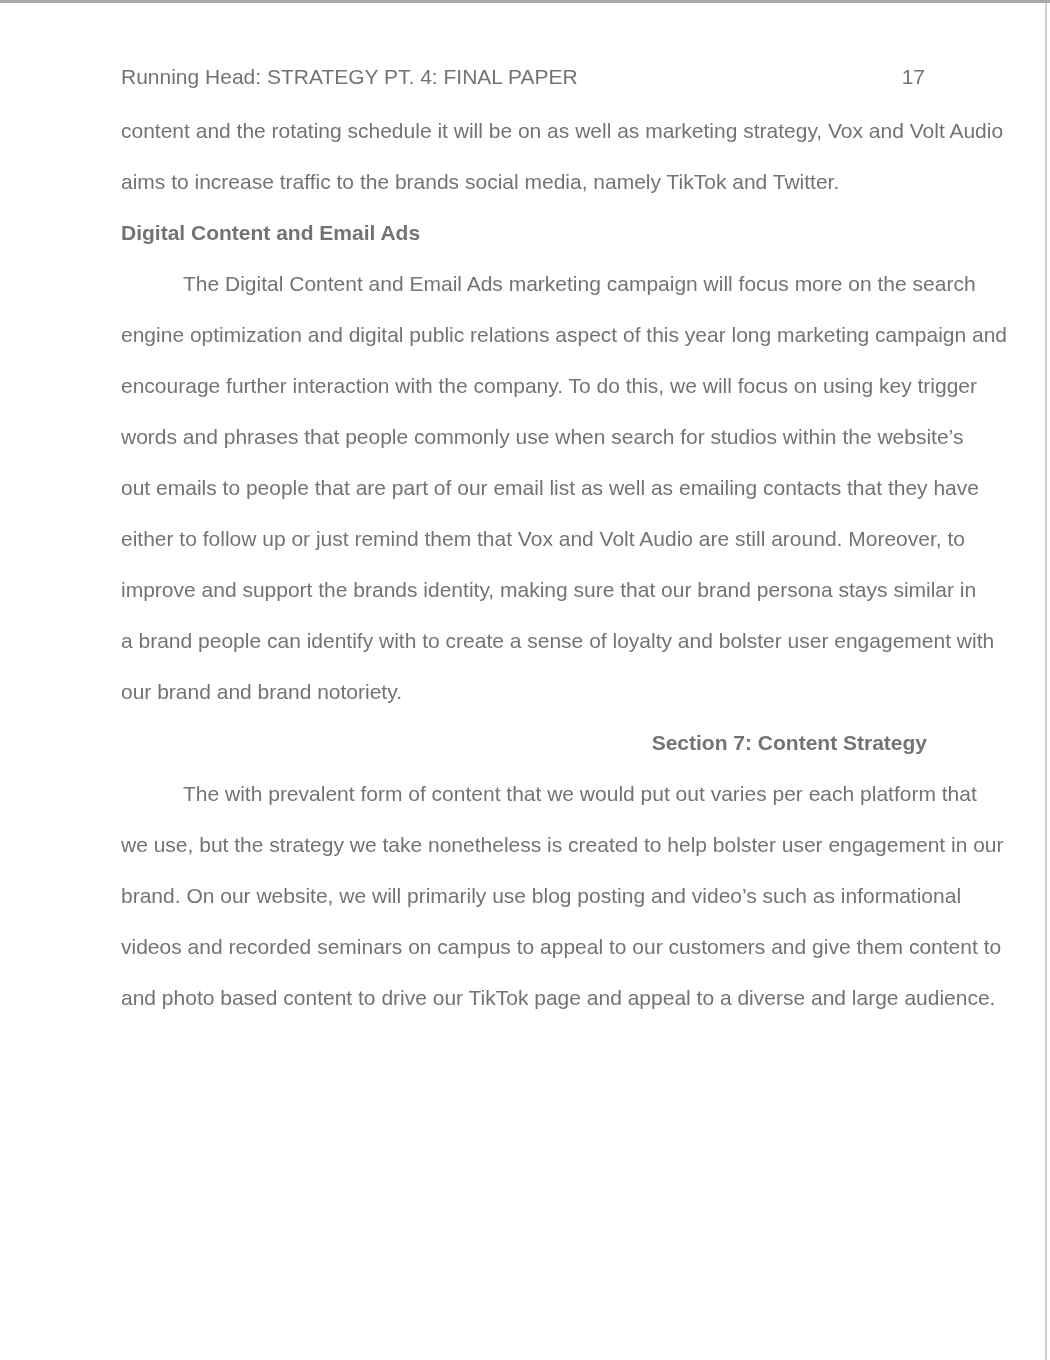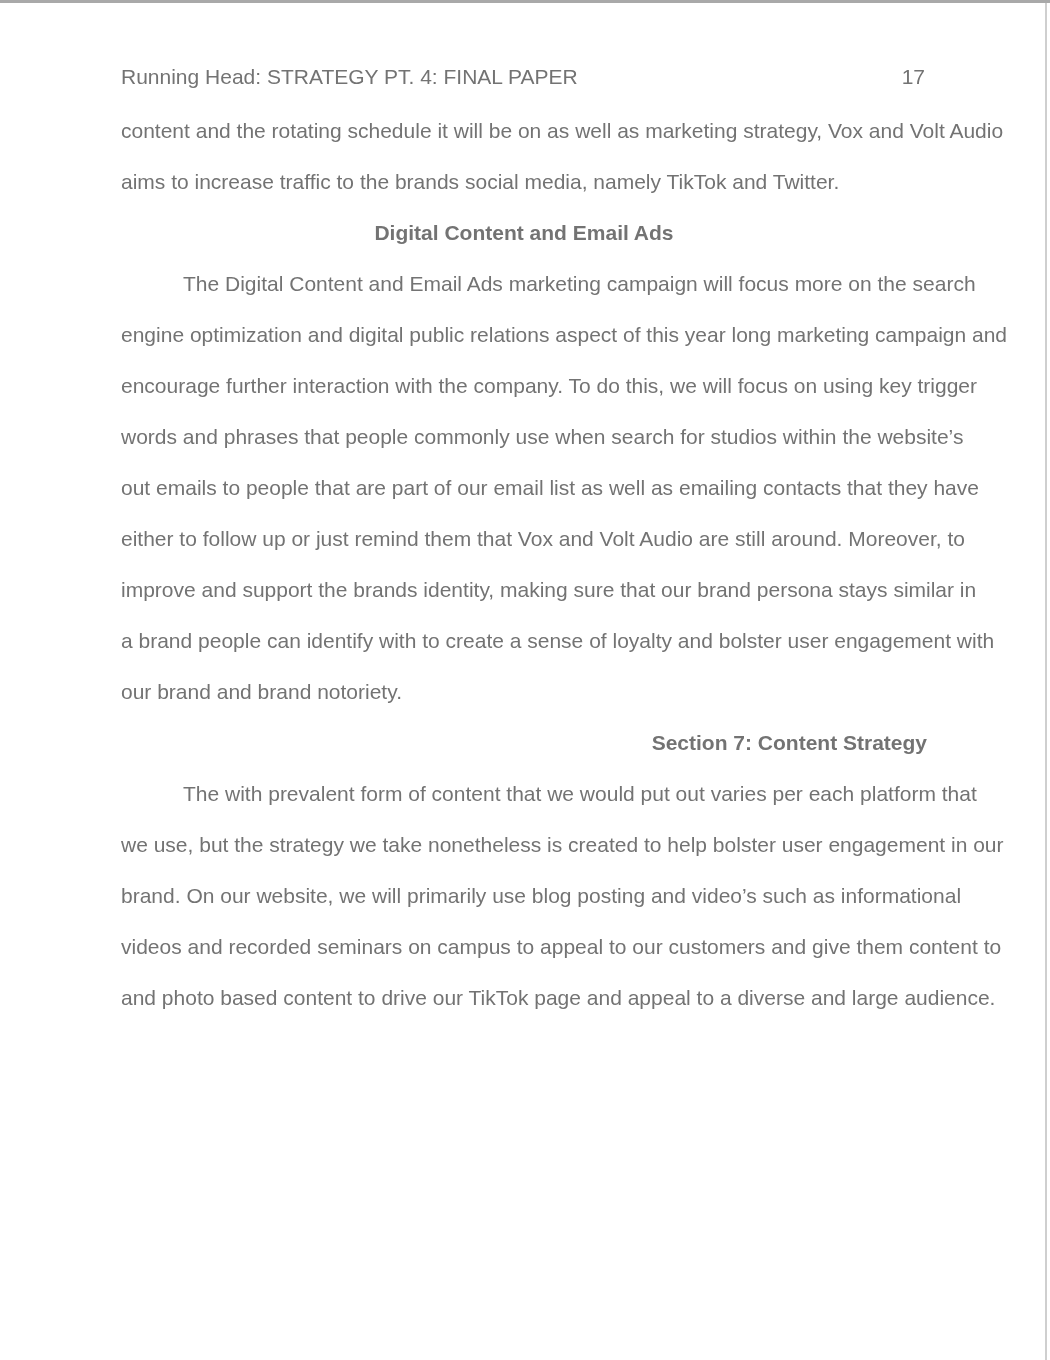--- a/index.html
+++ b/index.html
@@ -51,21 +51,20 @@
     height: 51px;
     line-height: 51px;
     font-size: 21px;
     white-space: nowrap;
   }
   .line.indent {
     padding-left: 62px;
   }
   .line.heading {
     font-weight: bold;
-    text-align: center;
   }
   .line.center {
     text-align: right;
   }
 </style>
 </head>
 <body>
 
 <div class="page">
   <div class="page-top-edge"></div>

